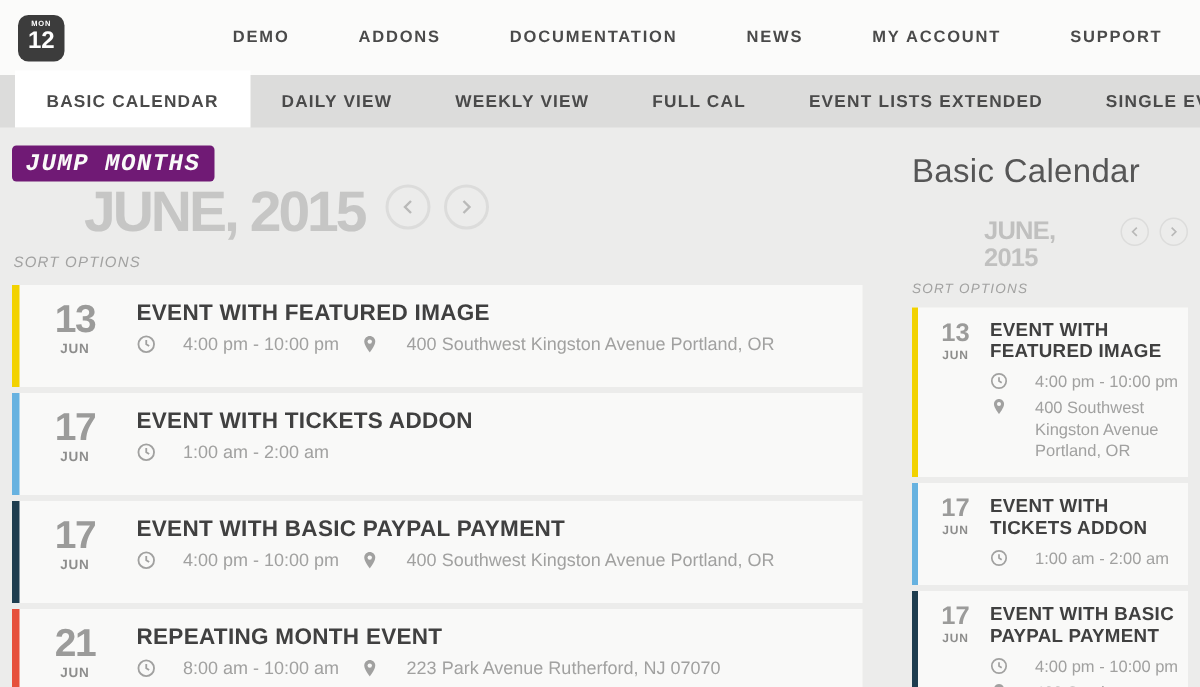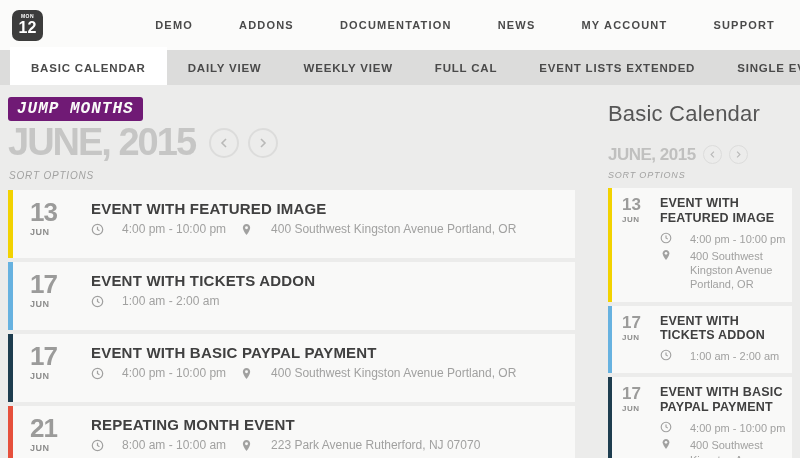--- a/index.html
+++ b/index.html
@@ -22,31 +22,31 @@
   .tab { font-size:11.5px; font-weight:bold; color:#4a4a4a; letter-spacing:.8px; padding:0 21px;
          display:flex; align-items:center; cursor:pointer; white-space:nowrap; }
   .tab.active { background:#ffffff; margin-top:-3px; padding-top:3px; }
 
   
   .content { display:flex; padding:12px 8px 0 8px; }
   .main-cal { width:572px; }
 
   .badge { display:inline-block; background:#701a75; color:#fafaf9; font-size:16px; font-weight:bold;
            font-style:italic; letter-spacing:1px; padding:3px 9px; border-radius:3px; cursor:pointer;font-family:Liberation Mono, monospace; }
-  .month-row { display:flex; align-items:center; margin-top:2px; }
+  .month-row { display:flex; margin-top:2px;margin-left:48px; }
   .month-title { font-size:38px; font-weight:bold; color:#c6c6c5; letter-spacing:-2px; line-height:1.05; }
   .nav-circle { width:30px; height:30px; border:2px solid #dcdcdb; border-radius:50%;
                 display:flex; align-items:center; justify-content:center; color:#b9b9b8; margin-left:9px; cursor:pointer; flex:none; }
   .nav-circle:first-of-type { margin-left:14px; }
   .nav-circle svg { width:10px; height:10px; }
   .sort { font-size:10px; font-style:italic; color:#a2a2a1; letter-spacing:.8px; margin:7px 0 9px 1px; cursor:pointer; }
 
   .event-row { background:#f9f9f8; border-left:5px solid #ccc; display:flex; min-height:68px;
                margin-bottom:4px; padding-top:9px; cursor:pointer; }
-  .date { width:57px; padding-left:17px; flex:none; }
+  .date { width:57px; padding-left:17px; flex:none;text-align:center; }
   .date .d { display:block; font-size:26px; font-weight:bold; color:#9b9b9a; line-height:1; letter-spacing:-1px; }
   .date .m { display:block; font-size:9px; font-weight:bold; color:#8d8d8c; letter-spacing:.5px; margin-top:2px; }
   .info { padding-left:21px; padding-top:1px; min-width:0; }
   .title { font-size:15px; font-weight:bold; color:#404040; letter-spacing:.2px; }
   .meta { display:flex; gap:14px; margin-top:5px; font-size:12px; color:#a1a1a0; align-items:flex-start; }
   .meta-item { display:flex; gap:18px; align-items:flex-start; line-height:1.3; }
   .icon { width:13px; height:13px; flex:none; margin-top:1px; }
 
   
   .sidebar { width:184px; margin-left:33px; flex:none; }

